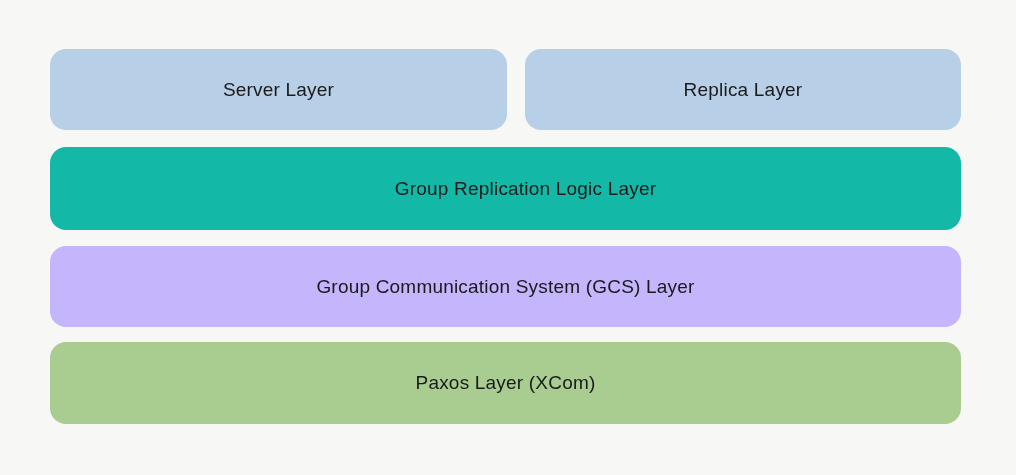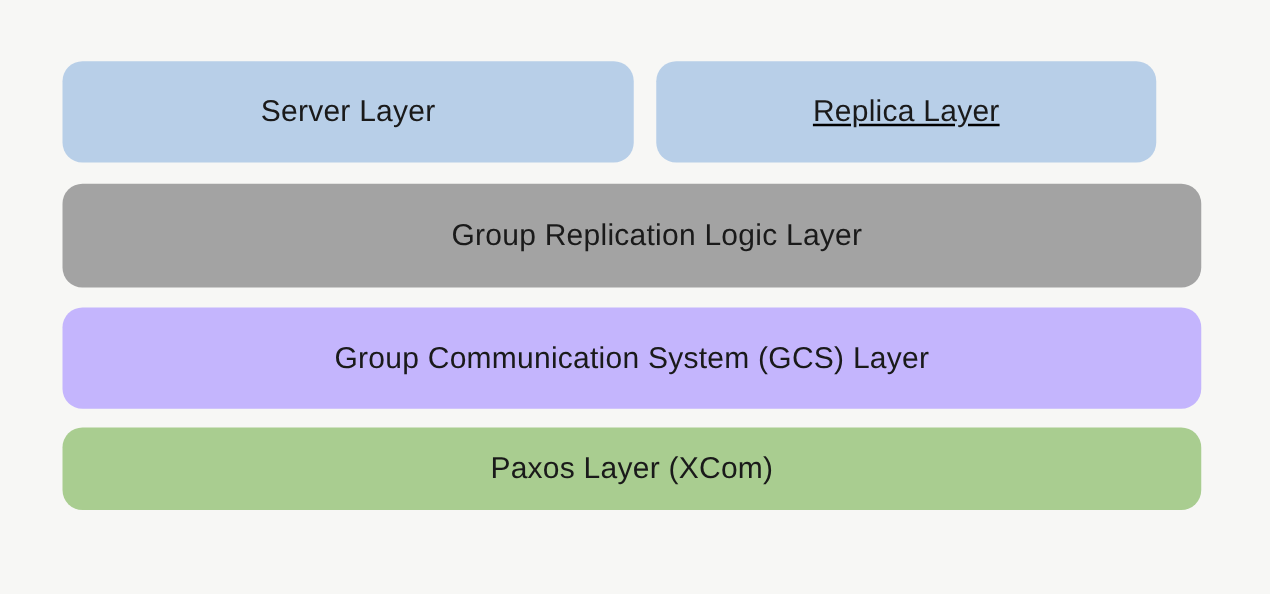--- a/index.html
+++ b/index.html
@@ -21,32 +21,32 @@
     width: 911px;
     display: flex;
     flex-direction: column;
   }
   .row {
     display: flex;
   }
   .row-top    { height: 81px; margin-bottom: 17px; gap: 18px; }
   .row-grl    { height: 83px; margin-bottom: 16px; }
   .row-gcs    { height: 81px; margin-bottom: 15px; }
-  .row-paxos  { height: 66px; }
+  .row-paxos  { height: 82px; }
   .box {
     border-radius: 16px;
     display: flex;
     align-items: center;
     justify-content: center;
   }
   .box-server  { width: 457px; }
-  .box-replica { width: 400px; text-decoration: underline; }
+  .box-replica { width: 436px; }
   .box-full    { width: 100%; }
   .label {
-    font-size: 24px;
+    font-size: 19px;
     font-weight: 400;
     color: #1a1a1a;
     letter-spacing: 0.2px;
     white-space: nowrap;
   }
 </style>
 </head>
 <body style="background-color: rgb(247, 247, 245);">
 
 <div class="stack">
@@ -54,21 +54,21 @@
   <div class="row row-top">
     <div class="box box-server" style="background-color: rgb(184, 207, 232);">
       <span class="label">Server Layer</span>
     </div>
     <div class="box box-replica" style="background-color: rgb(184, 207, 232);">
       <span class="label">Replica Layer</span>
     </div>
   </div>
 
   <div class="row row-grl">
-    <div class="box box-full" style="background-color: #a3a3a3; padding-left: 40px;">
+    <div class="box box-full" style="background-color: #14b8a6; padding-left: 40px;">
       <span class="label">Group Replication Logic Layer</span>
     </div>
   </div>
 
   <div class="row row-gcs">
     <div class="box box-full" style="background-color: #c4b5fd;">
       <span class="label">Group Communication System (GCS) Layer</span>
     </div>
   </div>
 

